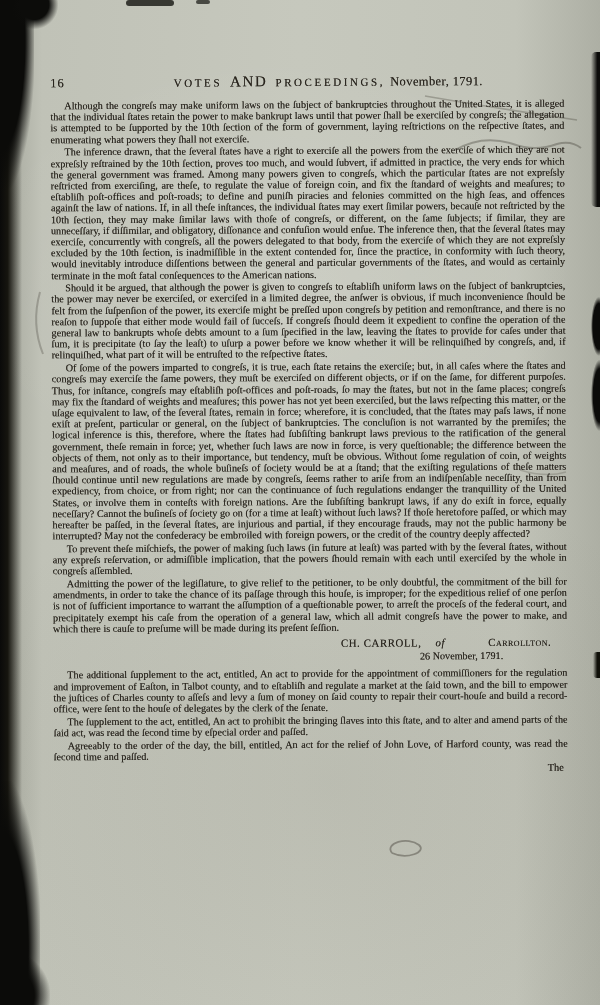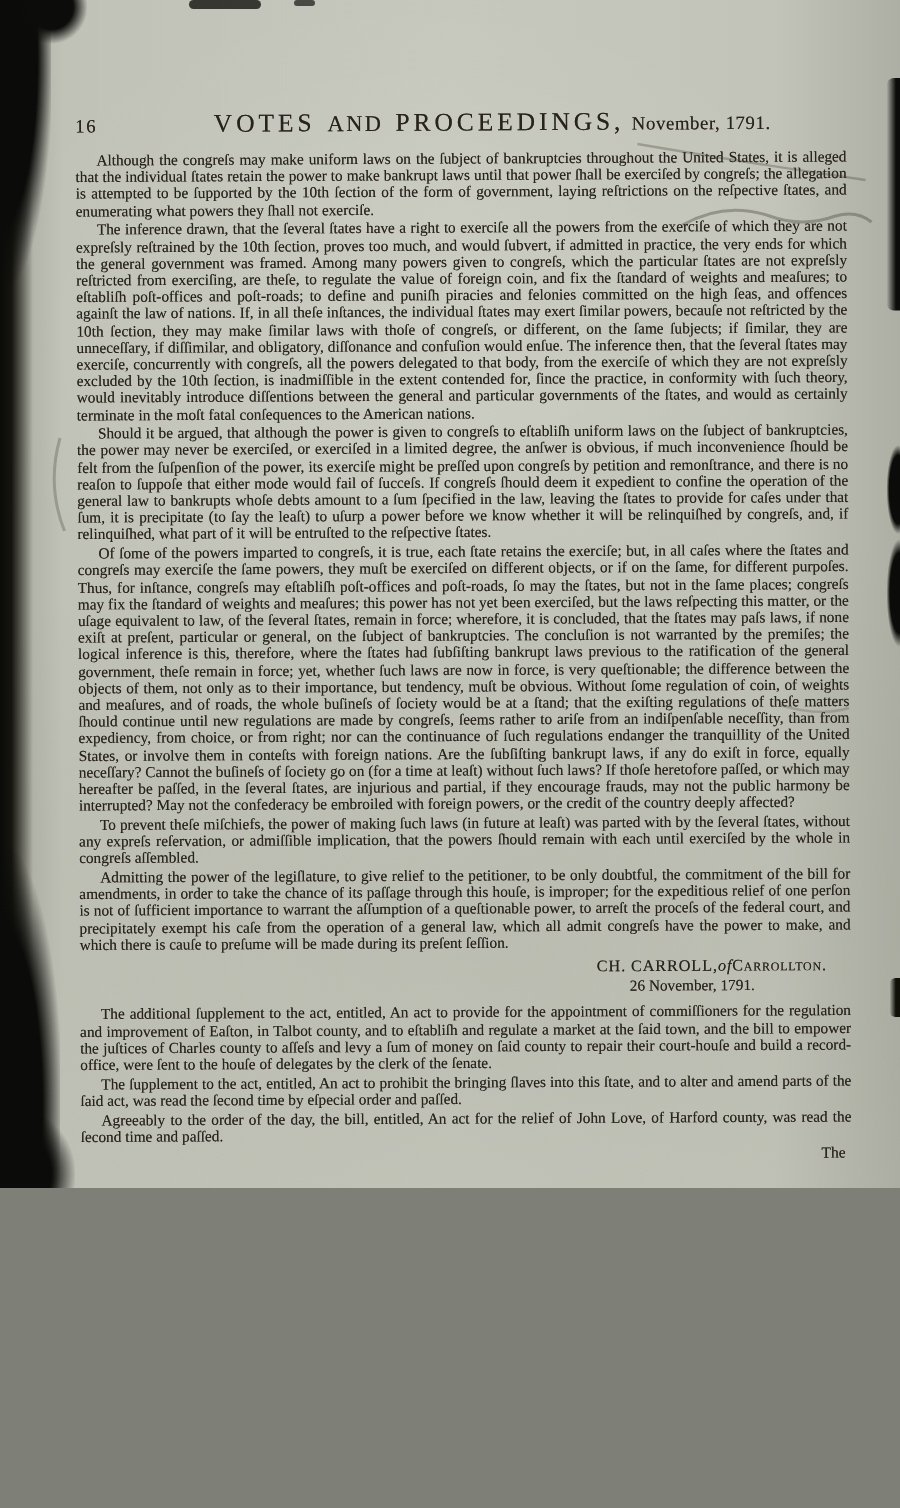--- a/index.html
+++ b/index.html
@@ -1,19 +1,19 @@
 <!DOCTYPE html>
 <html><head>
 <meta charset="utf-8">
 <style>
   * { margin:0; padding:0; box-sizing:border-box; }
   html, body { width:600px; height:1005px; overflow:hidden; }
   body { background:#7e8078; font-family:"Liberation Serif","DejaVu Serif",serif; }
 
-  .scan { position:relative; width:600px; height:792px; overflow:hidden; }
+  .scan { position:relative; width:600px; height:1005px; overflow:hidden; }
 
   .paper {
     position:absolute; inset:0;
     background:
       radial-gradient(ellipse 430px 320px at 46% 28%, rgba(255,255,255,0.10), transparent 72%),
       radial-gradient(ellipse 520px 420px at 55% 78%, rgba(92,90,76,0.10), transparent 78%),
       linear-gradient(90deg, #a2a499 0%, #c0c2b7 7%, #c6c8bd 50%, #c2c4b9 86%, #adafa4 100%);
   }
 
   
@@ -58,31 +58,31 @@
   
   .page-text {
     position:absolute; left:52px; top:72px; width:514px;
     color:#28241d;
     transform:rotate(-0.3deg);
     text-shadow:0 0 0.4px rgba(35,31,25,0.65);
   }
   .header-row { display:flex; align-items:baseline; margin-bottom:9px; }
   .pagenum { width:42px; font-size:12.5px; letter-spacing:1px; }
   .title { flex:1; text-align:center; white-space:nowrap; }
-  .title .caps { font-size:17px; letter-spacing:2.6px;text-align:right; }
+  .title .caps { font-size:11px; letter-spacing:2.6px;text-align:right; }
   .title .and { font-size:15px; letter-spacing:1.6px; margin:0 4px; }
   .title .tdate { font-size:12.5px; letter-spacing:0.4px; margin-left:1px; }
 
   .body-text { font-size:10.2px; line-height:11.2px; text-align:justify; }
   .body-text p { text-indent:14px; margin-bottom:1.5px; }
 
   .sig { text-align:right; margin:5px 16px 2px 0; }
   .sig-name { font-size:10.8px; letter-spacing:0.6px; }
-  .sig-name .of { font-style:italic; margin:0 0; }
-  .sig-name .place { font-variant:small-caps; letter-spacing:0.5px; }
+  .sig-name .of { font-style:italic; margin:0 14px; }
+  .sig-name .place { font-variant:small-caps; letter-spacing:0.5px;margin-left:29px; }
   .sig-date { font-size:10.2px; margin:2px 48px 0 0; }
 
   .closing { margin-top:6px; }
   .catchword { text-align:right; margin:2px 4px 0 0; font-size:10.4px; }
 </style>
 </head>
 <body>
 
 <div class="scan">
   <div class="paper"></div>

